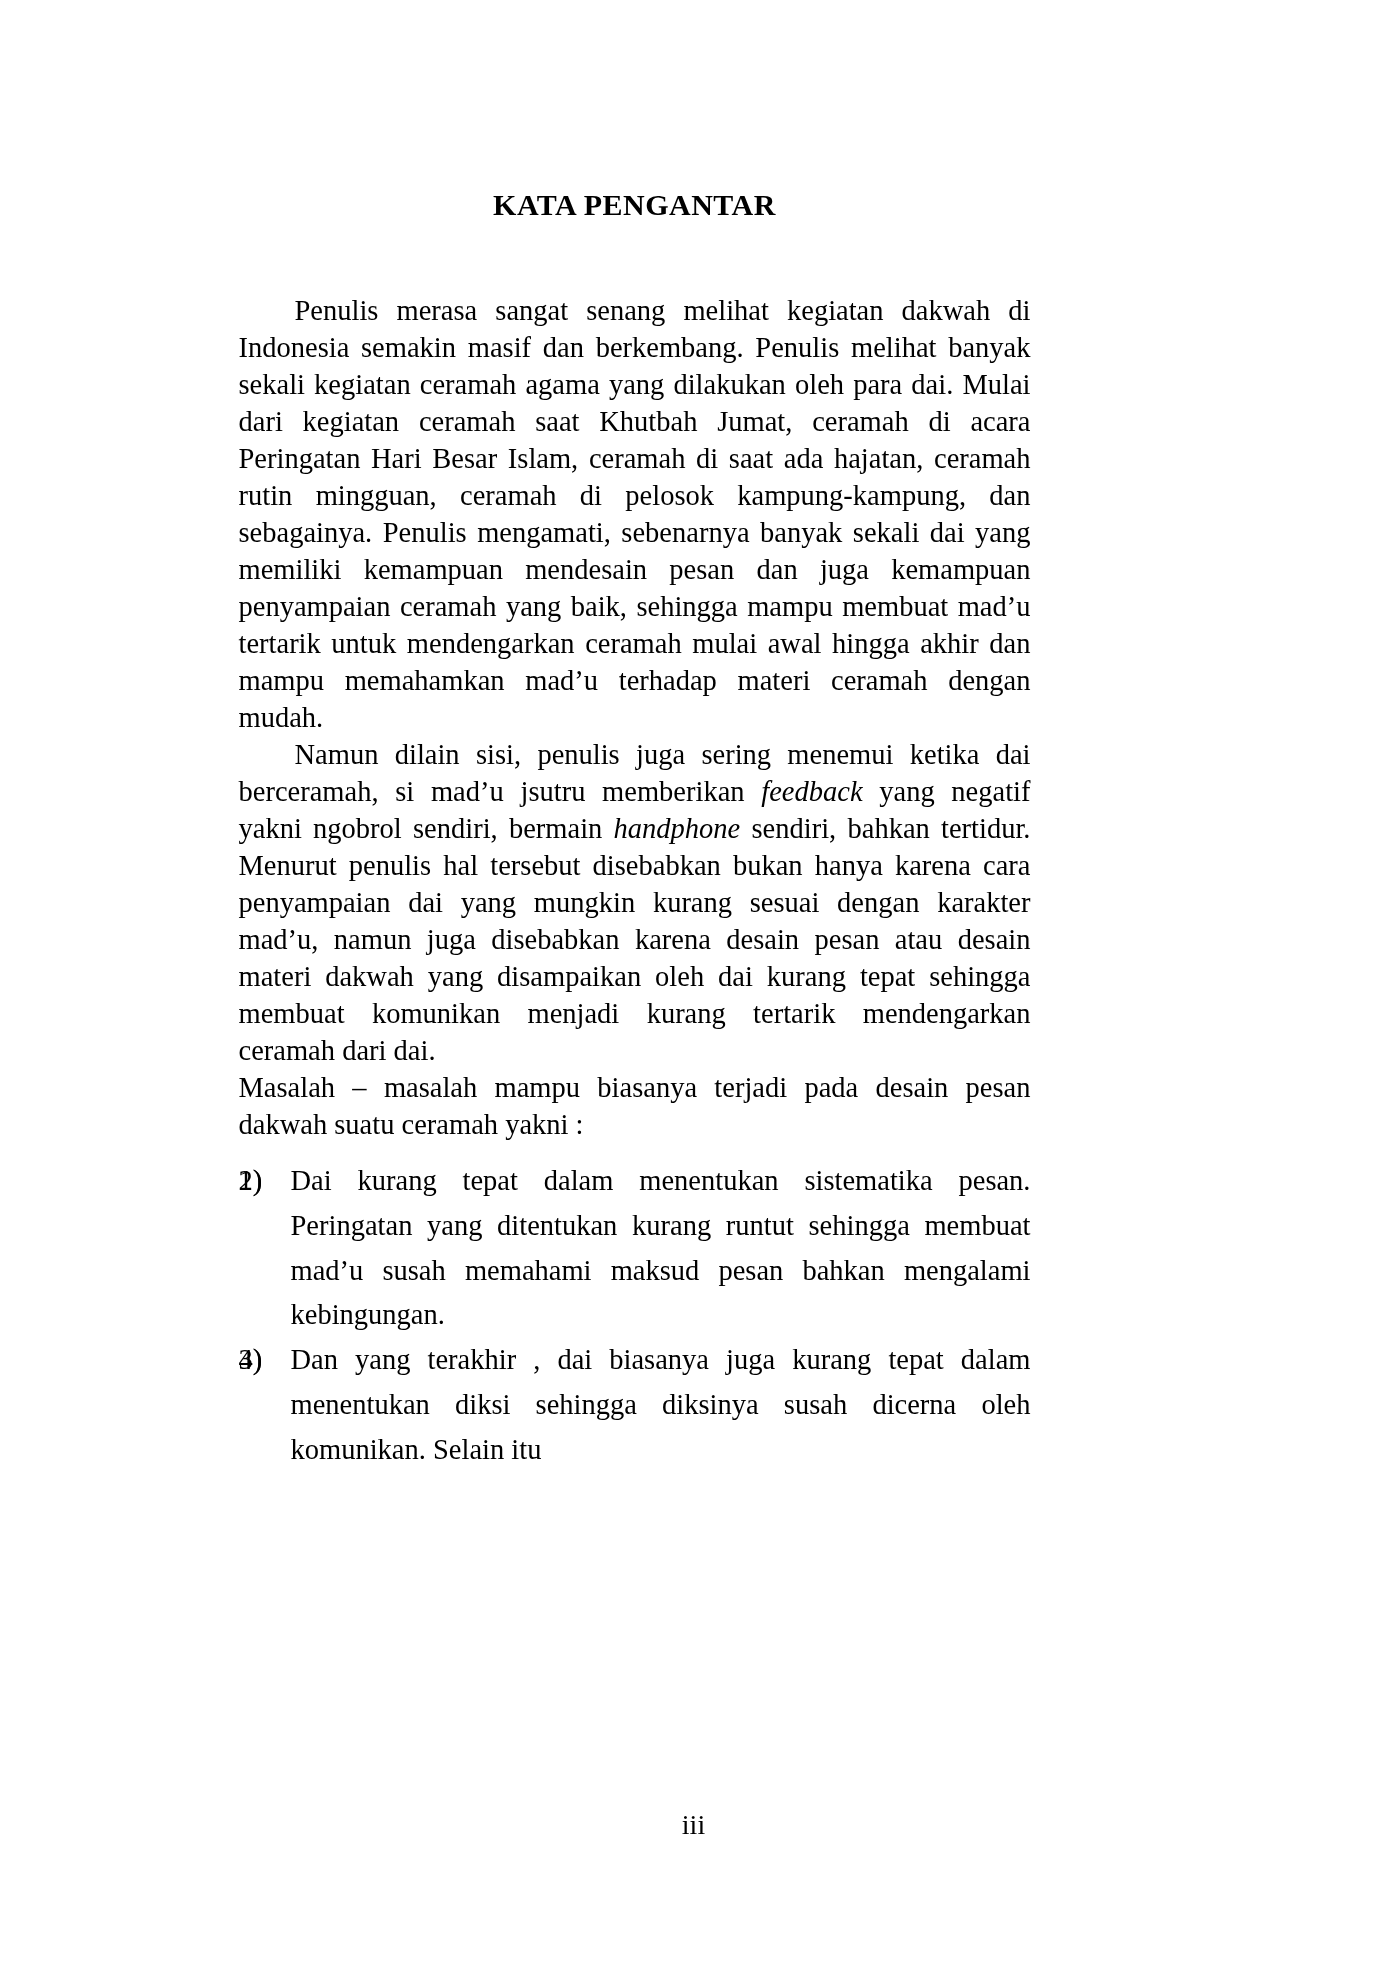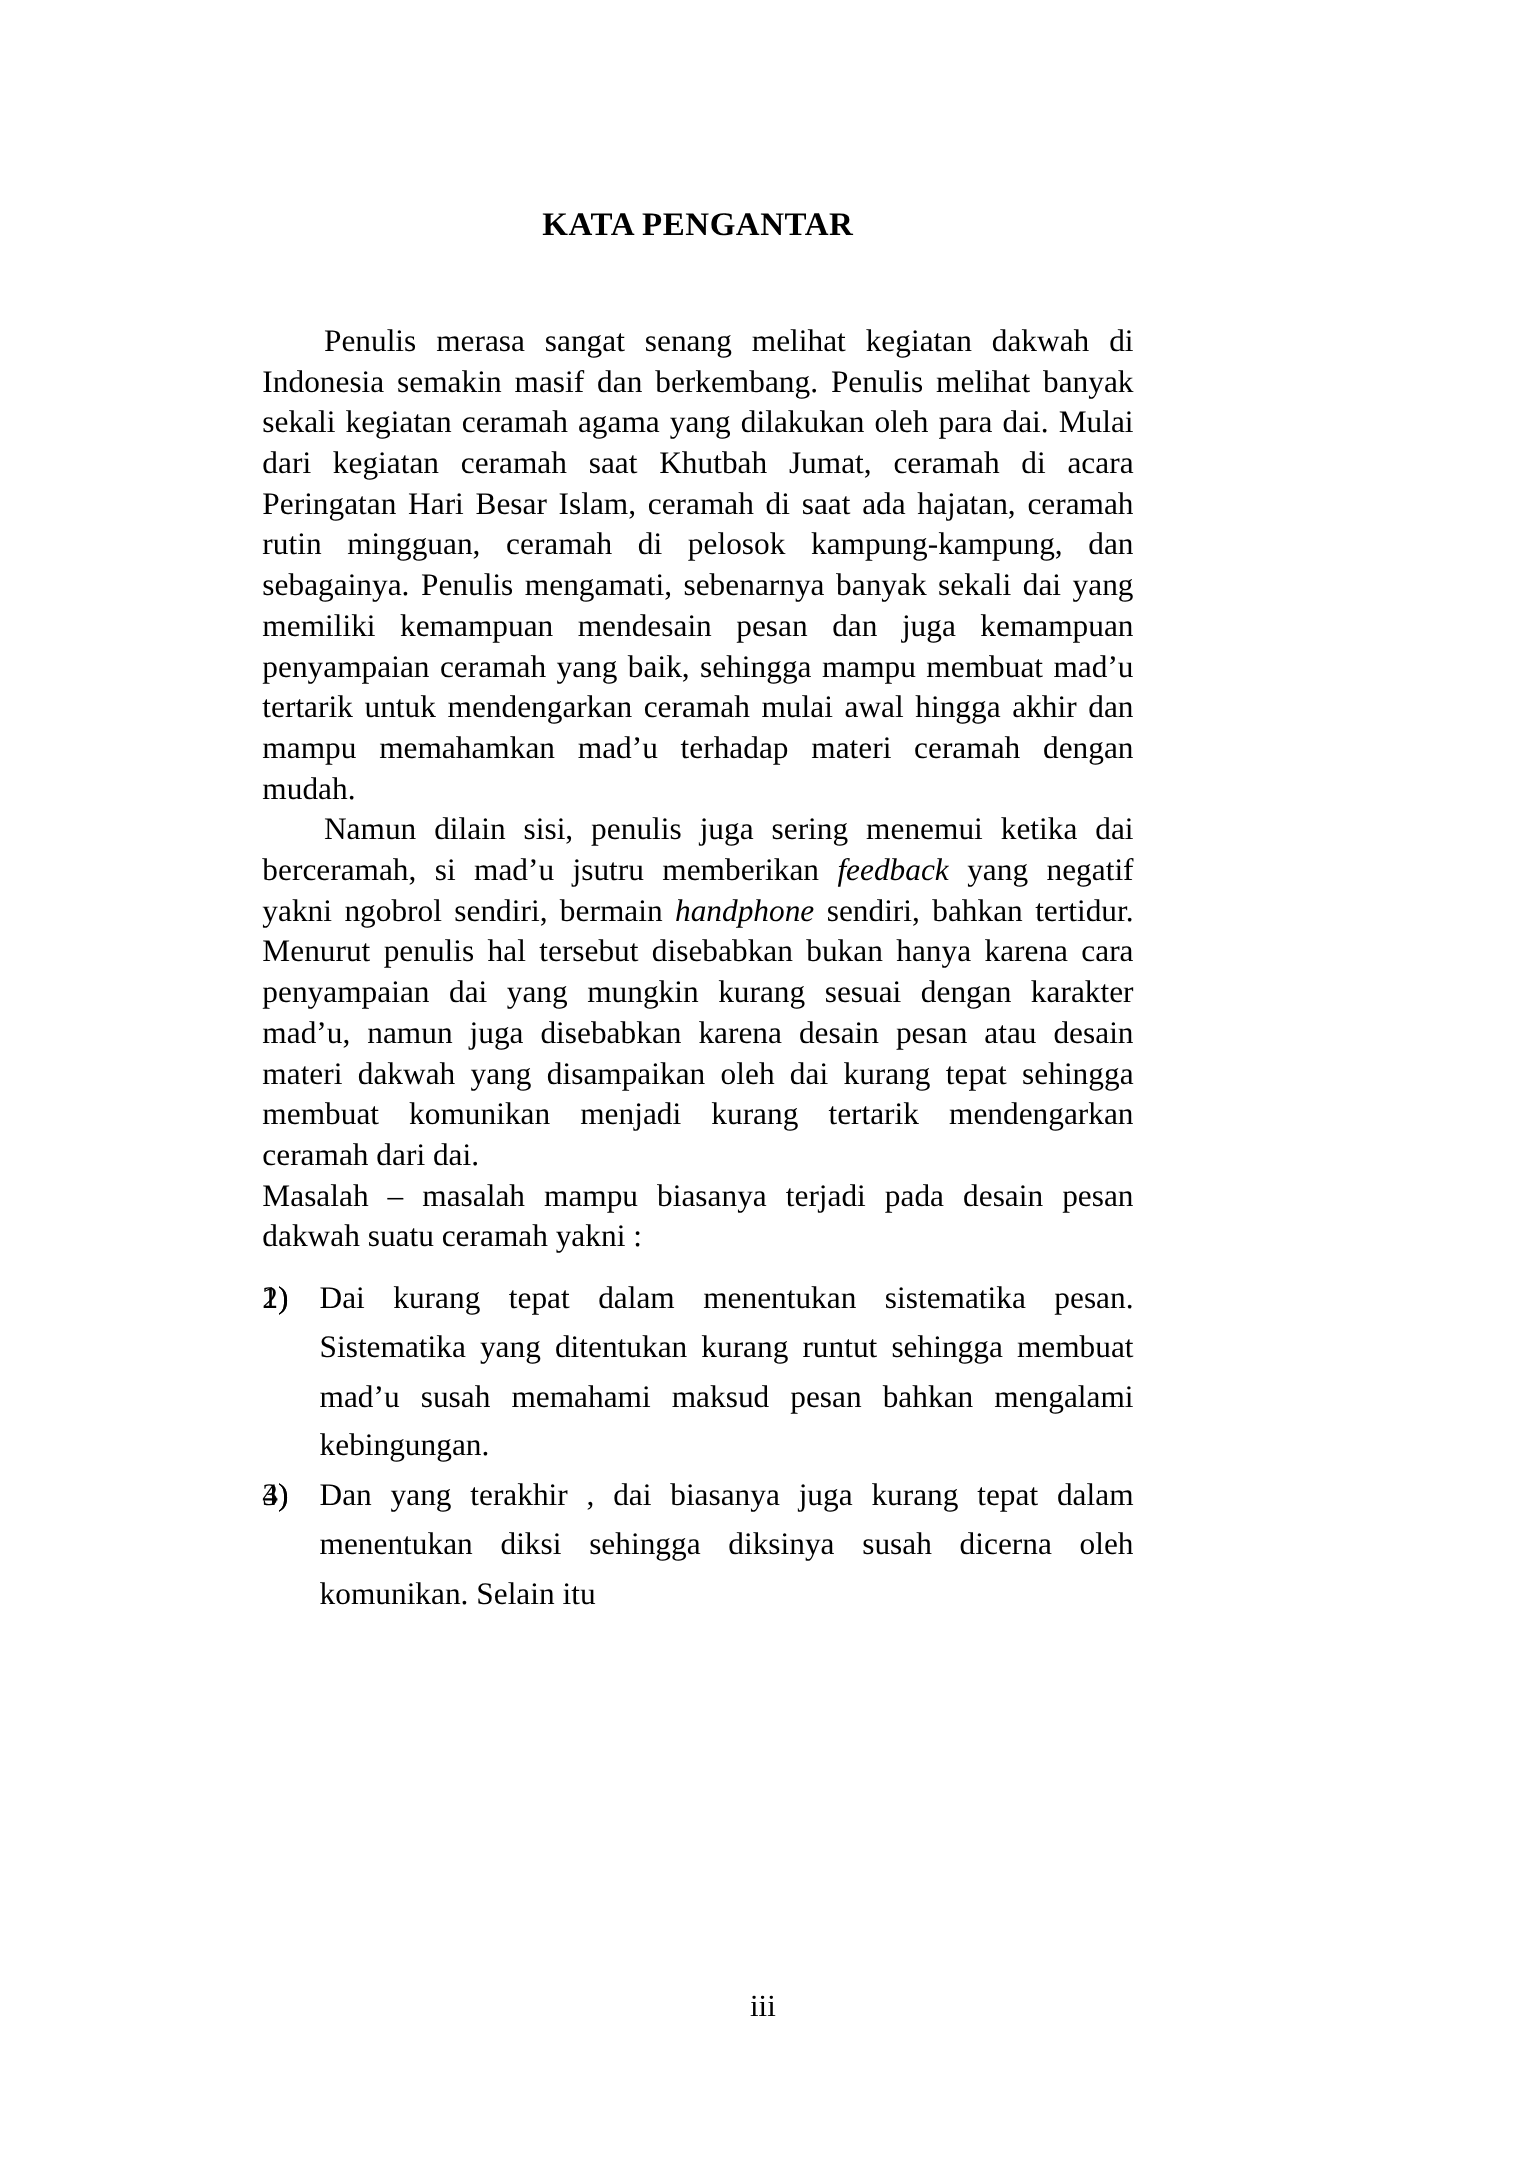--- a/index.html
+++ b/index.html
@@ -107,21 +107,21 @@
     <p class="para">Masalah – masalah mampu biasanya terjadi pada desain pesan dakwah suatu ceramah yakni :</p>
 
     <div class="list-gap"></div>
 
     <ol class="list">
       <li class="list-item">
         <span class="list-marker">1)</span>
       </li>
       <li class="list-item">
         <span class="list-marker">2)</span>
-        <span class="list-text">Dai kurang tepat dalam menentukan sistematika pesan. Sistematika yang ditentukan kurang runtut sehingga membuat mad’u susah memahami maksud pesan bahkan mengalami kebingungan.</span>
+        <span class="list-text">Dai kurang tepat dalam menentukan sistematika pesan. Peringatan yang ditentukan kurang runtut sehingga membuat mad’u susah memahami maksud pesan bahkan mengalami kebingungan.</span>
       </li>
       <li class="list-item">
         <span class="list-marker">3)</span>
       </li>
       <li class="list-item">
         <span class="list-marker">4)</span>
         <span class="list-text">Dan yang terakhir , dai biasanya juga kurang tepat dalam menentukan diksi sehingga diksinya susah dicerna oleh komunikan. Selain itu</span>
       </li>
     </ol>
 

